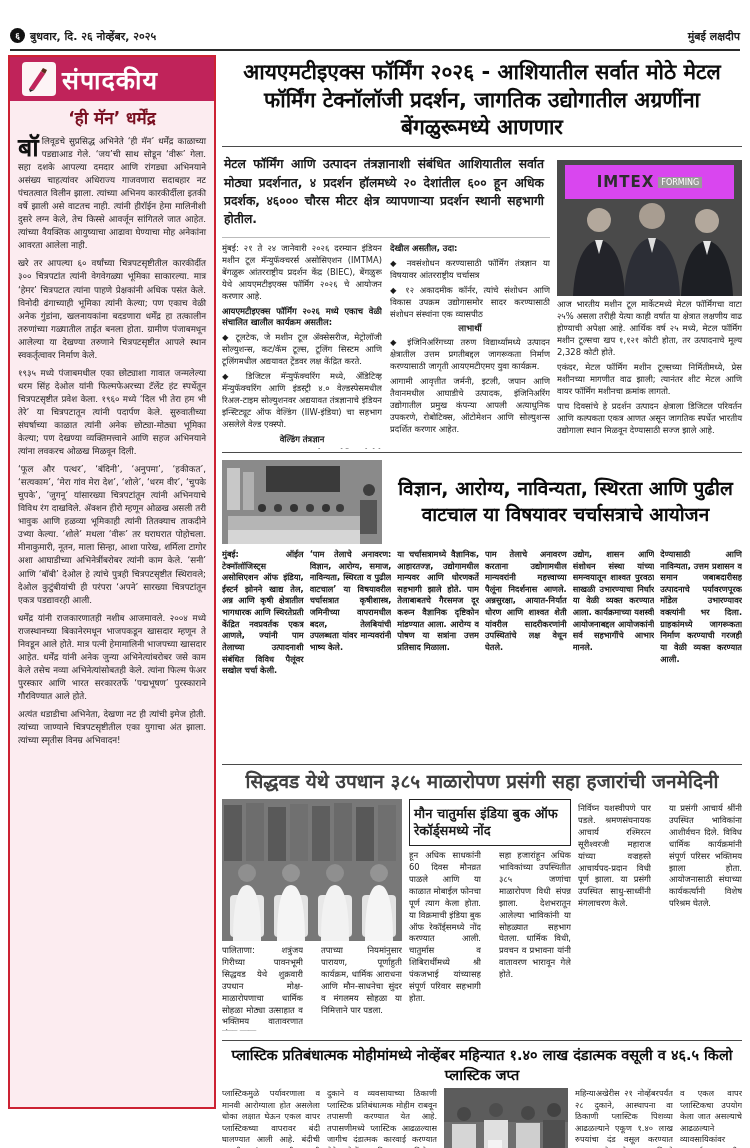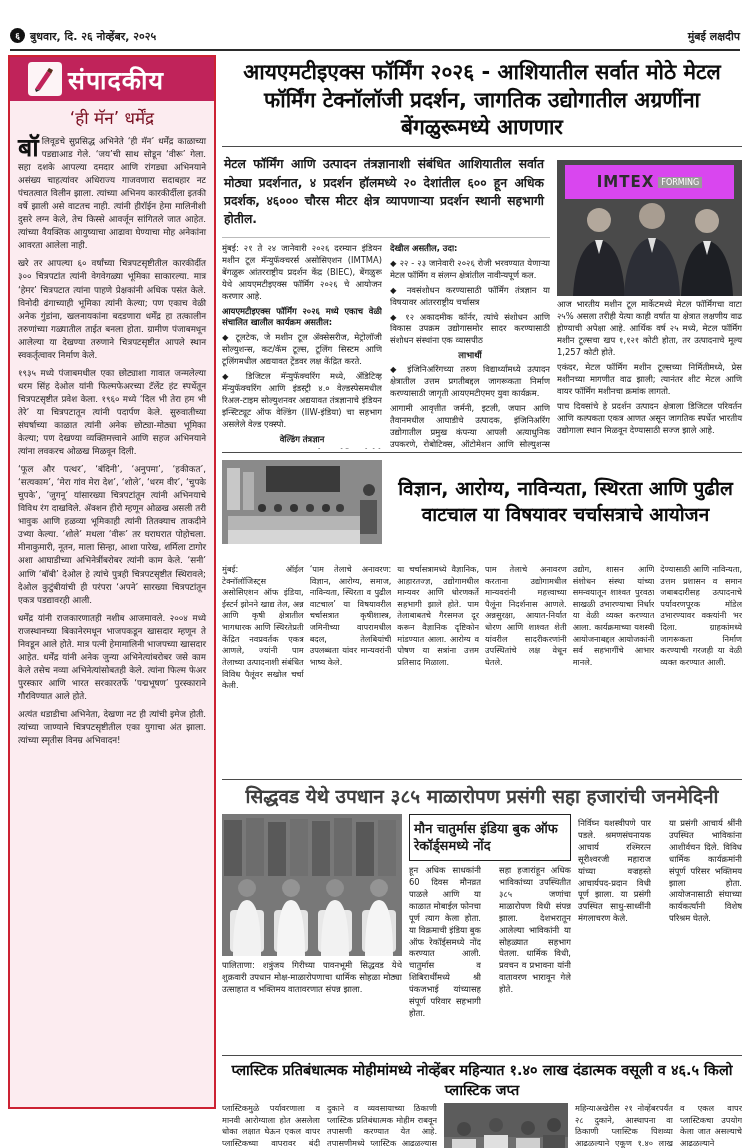--- a/index.html
+++ b/index.html
@@ -8,24 +8,24 @@
   
   .masthead{position:absolute;left:10px;right:10px;top:28px;display:flex;
             justify-content:space-between;align-items:flex-end;font-size:11px;font-weight:bold;
             border-bottom:2px solid #2b2b2b;padding-bottom:6px;}
   .mast-left{display:flex;align-items:center;gap:5px;}
   .pagenum{width:15px;height:15px;border-radius:50%;background:#111;color:#fff;display:flex;
            align-items:center;justify-content:center;font-size:9px;}
   
   .editorial{position:absolute;left:8px;top:55px;width:208px;height:1054px;box-sizing:border-box;
              border:2px solid #c23; background:#fcecf0;}
-  .ed-banner{height:44px;background:#c0235a;display:flex;align-items:center;gap:6px;padding:0 18px;}
+  .ed-banner{height:44px;background:#c0235a;display:flex;align-items:center;gap:6px;padding:0 12px;}
   .ed-banner .ttl{color:#fff;font-size:25px;font-weight:bold;letter-spacing:1px;}
   .ed-icon{width:34px;height:34px;background:#fdf4f6;border-radius:4px;display:flex;align-items:center;justify-content:center;}
-  .ed-title{text-align:center;font-size:17px;font-weight:normal;color:#7a1022;padding:5px 8px 3px;}
+  .ed-title{text-align:center;font-size:17px;font-weight:bold;color:#7a1022;padding:5px 8px 3px;}
   .ed-body{padding:3px 8px;font-size:8.7px;line-height:1.5;text-align:justify;color:#262626;
            height:946px;overflow:hidden;}
   .ed-body p{margin:0 0 5px;}
   .dropcap{float:left;font-size:25px;line-height:.95;font-weight:bold;margin:1px 3px 0 0;color:#111;}
   
   .main{position:absolute;left:222px;top:55px;width:520px;}
   section{box-sizing:border-box;}
   .rule{border-top:1px solid #4a4a4a;margin:3px 0;}
   h1.a1-head{margin:4px;font-size:21px;line-height:1.32;font-weight:bold;text-align:center;color:#0d0d0d;}
   .a1-mid{display:flex;gap:7px;margin-top:4px;align-items:center;}
@@ -44,21 +44,21 @@
             display:flex;align-items:center;justify-content:center;gap:4px;}
   .p1banner .big{font-size:15px;font-weight:bold;color:#2e2e2e;letter-spacing:1px;}
   .p1banner .sm{font-size:8px;color:#555;background:#9a9a9a;color:#fff;padding:1px 3px;}
   .caption{font-size:8.4px;line-height:1.42;text-align:justify;margin-top:3px;}
   .caption p{margin:0 0 3px;}
   
   .a2-top{display:flex;gap:7px;padding-top:4px;}
   .photo2{width:160px;height:84px;background:#8a8a8a;}
   .a2-headwrap{flex:1;display:flex;align-items:center;justify-content:center;}
   h2.a2-head{margin:0;font-size:19px;line-height:1.35;font-weight:bold;text-align:center;color:#0d0d0d;}
-  .cols6{display:flex;gap:6px;margin-top:20px;height:212px;overflow:hidden;}
+  .cols6{display:flex;gap:6px;margin-top:5px;height:212px;overflow:hidden;font-weight:bold;}
   .cols6 .ncol{font-size:8.2px;}
   
   h2.a3-head{margin:2px 0 0;font-size:19px;font-weight:bold;text-align:center;color:#404040;}
   .a3-body{display:flex;gap:7px;margin-top:5px;height:238px;overflow:hidden;}
   .a3-A{width:180px;}
   .photo3{width:180px;height:142px;background:#787878;}
   .a3-B{width:162px;}
   .recbox{border:1.5px solid #222;padding:5px 4px;text-align:left;font-size:13px;font-weight:bold;line-height:1.35;}
   .a3-C{flex:1;}
   .minicols{display:flex;gap:18px;margin-top:4px;}
@@ -117,21 +117,20 @@
               <p>मुंबई: २१ ते २४ जानेवारी २०२६ दरम्यान इंडियन मशीन टूल मॅन्युफॅक्चरर्स असोसिएशन (IMTMA) बेंगळुरू आंतरराष्ट्रीय प्रदर्शन केंद्र (BIEC), बेंगळुरू येथे आयएमटीइएक्स फॉर्मिंग २०२६ चे आयोजन करणार आहे.</p>
               <p class="bold">आयएमटीइएक्स फॉर्मिंग २०२६ मध्ये एकाच वेळी संचालित खालील कार्यक्रम असतील:</p>
               <p>◆ टूलटेक, जे मशीन टूल ॲक्सेसरीज, मेट्रोलॉजी सोल्युशन्स, कट/कॅम टूल्स, टूलिंग सिस्टम आणि टूलिंगमधील अद्ययावत ट्रेंडवर लक्ष केंद्रित करते.</p>
               <p>◆ डिजिटल मॅन्युफॅक्चरिंग मध्ये, ॲडिटिव्ह मॅन्युफॅक्चरिंग आणि इंडस्ट्री ४.० वेल्डस्पेसमधील रिअल-टाइम सोल्युशनवर अद्ययावत तंत्रज्ञानाचे इंडियन इन्स्टिट्यूट ऑफ वेल्डिंग (IIW-इंडिया) चा सहभाग असलेले वेल्ड एक्स्पो.</p>
               <p class="sub">वेल्डिंग तंत्रज्ञान</p>
               <p>◆ Messe Stuttgart ने आयोजित केलेले Moldex India व Fasteners India, ज्यामध्ये मोल्डिंग, फास्टनर्स आणि फिक्सिंग तंत्रज्ञानाचा समावेश असलेले प्रदर्शन आयएमटीइएक्स फॉर्मिंग २०२६ सोबत एकाच वेळी भरवले जाईल.</p>
 
             </div>
             <div class="ncol">
               <p class="bold">देखील असतील, उदा:</p>
-              <p>◆ २२ - २३ जानेवारी २०२६ रोजी भरवण्यात येणाऱ्या मेटल फॉर्मिंग व संलग्न क्षेत्रांतील नावीन्यपूर्ण कल.</p>
               <p>◆ नवसंशोधन करण्यासाठी फॉर्मिंग तंत्रज्ञान या विषयावर आंतरराष्ट्रीय चर्चासत्र</p>
               <p>◆ १२ अकादमीक कॉर्नर, त्यांचे संशोधन आणि विकास उपक्रम उद्योगासमोर सादर करण्यासाठी संशोधन संस्थांना एक व्यासपीठ</p>
               <p class="sub">लाभार्थी</p>
               <p>◆ इंजिनिअरिंगच्या तरुण विद्यार्थ्यांमध्ये उत्पादन क्षेत्रातील उत्तम प्रगतीबद्दल जागरूकता निर्माण करण्यासाठी जागृती आयएमटीएमए युवा कार्यक्रम.</p>
               <p>आगामी आवृत्तीत जर्मनी, इटली, जपान आणि तैवानमधील आघाडीचे उत्पादक, इंजिनिअरिंग उद्योगातील प्रमुख कंपन्या आपली अत्याधुनिक उपकरणे, रोबोटिक्स, ऑटोमेशन आणि सोल्युशन्स प्रदर्शित करणार आहेत.</p>
             </div>
           </div>
         </div>
         <div class="a1-right">
           <div class="photo photo1">
@@ -145,21 +144,21 @@
               <path d="M38 44 L42 58 L46 44 Z" fill="#e8e8e8"></path>
               <circle cx="95" cy="20" r="13" fill="#a89d91"></circle>
               <path d="M67 100 C69 56 84 42 95 42 C106 42 121 56 123 100 Z" fill="#2c2e36"></path>
               <path d="M91 42 L95 57 L99 42 Z" fill="#dcdcdc"></path>
               <circle cx="150" cy="25" r="12" fill="#b3a89c"></circle>
               <path d="M124 100 C126 59 140 45 150 45 C160 45 174 59 176 100 Z" fill="#1d1f24"></path>
               <path d="M146 45 L150 59 L154 45 Z" fill="#e8e8e8"></path>
             </svg>
           </div>
           <div class="caption">
-            <p>आज भारतीय मशीन टूल मार्केटमध्ये मेटल फॉर्मिंगचा वाटा २५% असला तरीही येत्या काही वर्षांत या क्षेत्रात लक्षणीय वाढ होण्याची अपेक्षा आहे. आर्थिक वर्ष २५ मध्ये, मेटल फॉर्मिंग मशीन टूल्सचा खप १,१२१ कोटी होता, तर उत्पादनाचे मूल्य 1,257 कोटी होते.</p>
+            <p>आज भारतीय मशीन टूल मार्केटमध्ये मेटल फॉर्मिंगचा वाटा २५% असला तरीही येत्या काही वर्षांत या क्षेत्रात लक्षणीय वाढ होण्याची अपेक्षा आहे. आर्थिक वर्ष २५ मध्ये, मेटल फॉर्मिंग मशीन टूल्सचा खप १,१२१ कोटी होता, तर उत्पादनाचे मूल्य 2,328 कोटी होते.</p>
             <p>एकंदर, मेटल फॉर्मिंग मशीन टूल्सच्या निर्मितीमध्ये, प्रेस मशीनच्या मागणीत वाढ झाली; त्यानंतर शीट मेटल आणि वायर फॉर्मिंग मशीनचा क्रमांक लागतो.</p>
             <p>पाच दिवसांचे हे प्रदर्शन उत्पादन क्षेत्राला डिजिटल परिवर्तन आणि कल्पकता एकत्र आणत असून जागतिक स्पर्धेत भारतीय उद्योगाला स्थान मिळवून देण्यासाठी सज्ज झाले आहे.</p>
           </div>
         </div>
       </div>
     </section>
 
     <div class="rule"></div>
 
     <section>
@@ -222,20 +221,21 @@
               <circle cx="69" cy="74" r="9" fill="#949494"></circle>
                 <path d="M55 142 C55 100 61 86 69 86 C77 86 83 100 83 142 Z" fill="#f5f5f5"></path>
               <circle cx="113" cy="74" r="9" fill="#8f8f8f"></circle>
                 <path d="M99 142 C99 100 105 86 113 86 C121 86 127 100 127 142 Z" fill="#f2f2f2"></path>
               <circle cx="157" cy="74" r="9" fill="#949494"></circle>
                 <path d="M143 142 C143 100 149 86 157 86 C165 86 171 100 171 142 Z" fill="#f5f5f5"></path>
             </svg>
           </div>
           <div class="minicols" style="height:86px;overflow:hidden;">
             <div class="ncol">पालिताणा: शत्रुंजय गिरीच्या पावनभूमी सिद्धवड येथे शुक्रवारी उपधान मोक्ष-माळारोपणाचा धार्मिक सोहळा मोठ्या उत्साहात व भक्तिमय वातावरणात संपन्न झाला.</div>
+            <div class="ncol">तपाच्या नियमांनुसार पारायण, पूर्णाहुती कार्यक्रम, धार्मिक आराधना आणि मौन-साधनेचा सुंदर व मंगलमय सोहळा या निमित्ताने पार पडला.</div>
           </div>
         </div>
         <div class="a3-B">
           <div class="recbox">मौन चातुर्मास इंडिया बुक ऑफ रेकॉर्ड्समध्ये नोंद</div>
           <div class="minicols" style="height:176px;overflow:hidden;">
             <div class="ncol">हून अधिक साधकांनी 60 दिवस मौनव्रत पाळले आणि या काळात मोबाईल फोनचा पूर्ण त्याग केला होता. या विक्रमाची इंडिया बुक ऑफ रेकॉर्ड्समध्ये नोंद करण्यात आली. चातुर्मास व शिबिरार्थींमध्ये श्री पंकजभाई यांच्यासह संपूर्ण परिवार सहभागी होता.</div>
             <div class="ncol">सहा हजारांहून अधिक भाविकांच्या उपस्थितीत ३८५ जणांचा माळारोपण विधी संपन्न झाला. देशभरातून आलेल्या भाविकांनी या सोहळ्यात सहभाग घेतला. धार्मिक विधी, प्रवचन व प्रभावना यांनी वातावरण भारावून गेले होते.</div>
           </div>
         </div>
         <div class="a3-C">

